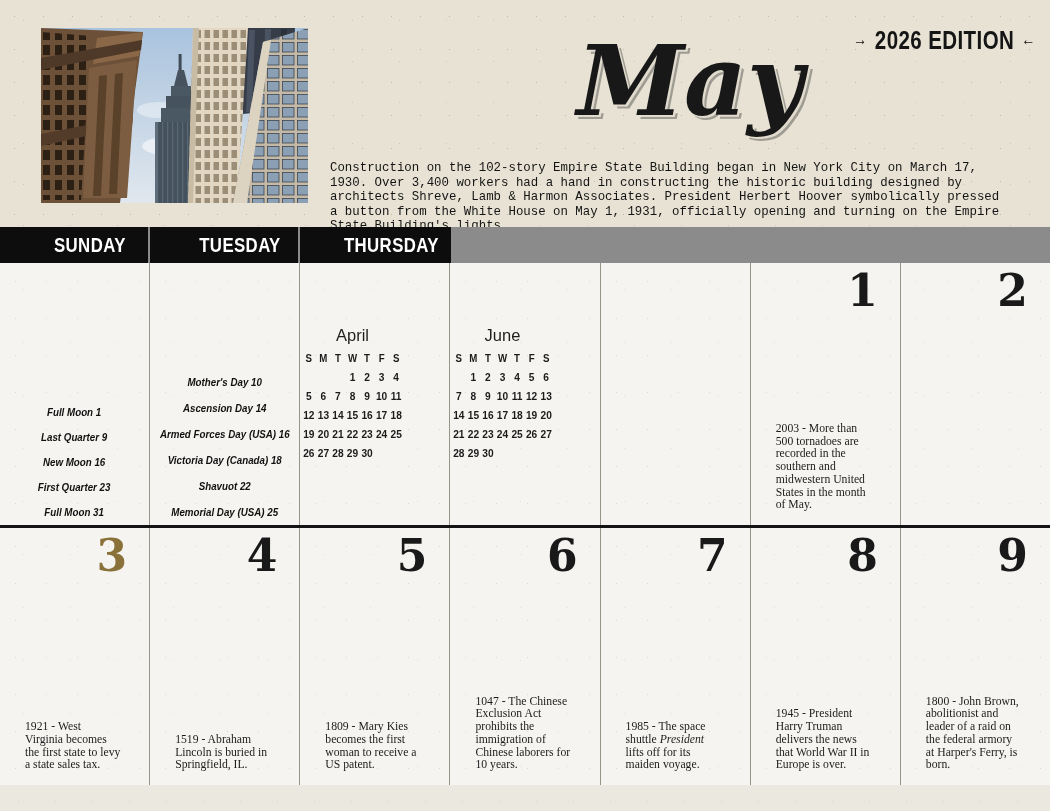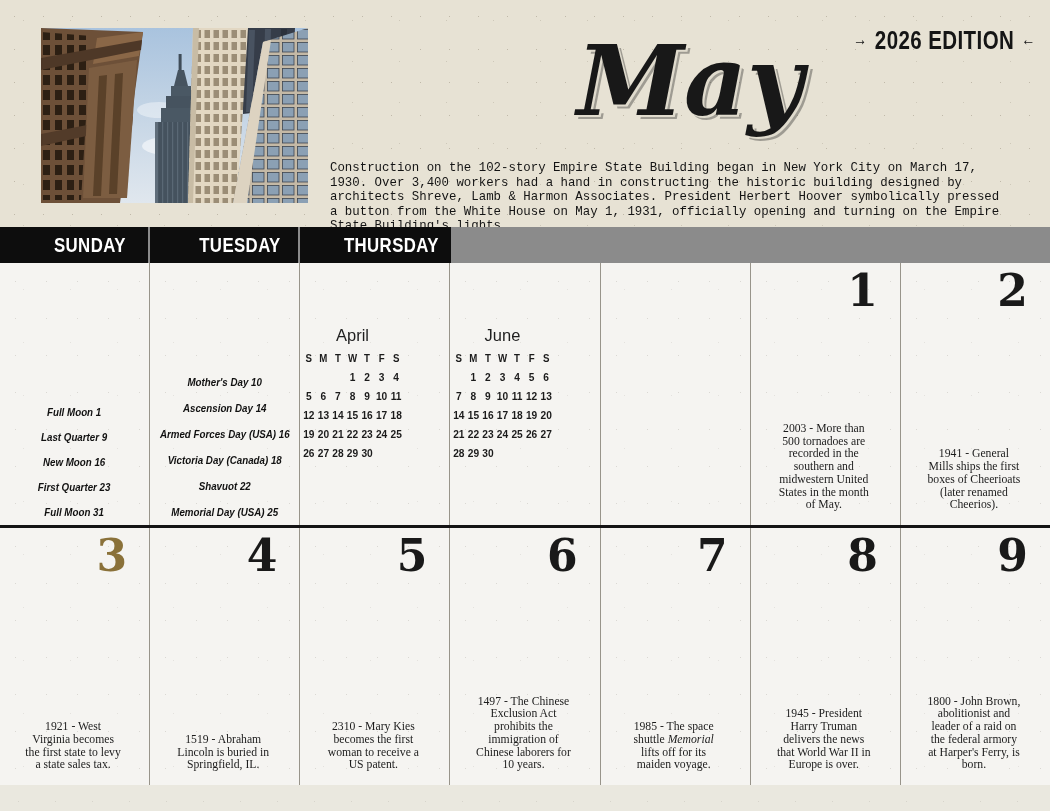--- a/index.html
+++ b/index.html
@@ -99,21 +99,21 @@
   .mc-grid .mc-h { font-size:10px; }
 
   .day-num {
     position:absolute; top:6px; right:22px;
     font-family:"DejaVu Serif", serif; font-weight:bold;
     font-size:44px; line-height:1; color:#191919;
   }
   .fact {
     position:absolute; left:25px; right:28px; bottom:13px;
     font-family:"Liberation Serif", serif; font-size:11.7px; line-height:1.09;
-    color:#1c1c1c; text-align:center;
+    color:#1c1c1c; text-align:left;
   }
   .fact em { font-style:italic; }
 
   .bottom-strip {
     position:absolute; top:785px; left:0; width:1050px; height:26px;
     background-color:#eae8df;
     background-image: radial-gradient(rgba(110,105,90,.15) .6px, transparent .7px);
     background-size: 37px 33px;
   }
 </style>
@@ -326,46 +326,45 @@
           </div>
         </div>
     </div>
     <div class="cell"></div>
     <div class="cell">
       <div class="day-num">1</div>
       <div class="fact">2003 - More than 500 tornadoes are recorded in the southern and midwestern United States in the month of May.</div>
     </div>
     <div class="cell">
       <div class="day-num">2</div>
-      <div class="fact">1941 - General Mills ships the first boxes of Cheerioats (later renamed Cheerios).</div>
     </div>
   </div>
 
   <div class="week-divider"></div>
 
   <div class="week week2">
     <div class="cell">
       <div class="day-num" style="color: rgb(138, 113, 57);">3</div>
       <div class="fact">1921 - West Virginia becomes the first state to levy a state sales tax.</div>
     </div>
     <div class="cell">
       <div class="day-num">4</div>
       <div class="fact">1519 - Abraham Lincoln is buried in Springfield, IL.</div>
     </div>
     <div class="cell">
       <div class="day-num">5</div>
-      <div class="fact">2310 - Mary Kies becomes the first woman to receive a US patent.</div>
+      <div class="fact">1809 - Mary Kies becomes the first woman to receive a US patent.</div>
     </div>
     <div class="cell">
       <div class="day-num">6</div>
-      <div class="fact">1497 - The Chinese Exclusion Act prohibits the immigration of Chinese laborers for 10 years.</div>
+      <div class="fact">1047 - The Chinese Exclusion Act prohibits the immigration of Chinese laborers for 10 years.</div>
     </div>
     <div class="cell">
       <div class="day-num">7</div>
-      <div class="fact"><span>1985 - The space shuttle </span><em>Memorial</em><span> lifts off for its maiden voyage.</span></div>
+      <div class="fact"><span>1985 - The space shuttle </span><em>President</em><span> lifts off for its maiden voyage.</span></div>
     </div>
     <div class="cell">
       <div class="day-num">8</div>
       <div class="fact">1945 - President Harry Truman delivers the news that World War II in Europe is over.</div>
     </div>
     <div class="cell">
       <div class="day-num">9</div>
       <div class="fact">1800 - John Brown, abolitionist and leader of a raid on the federal armory at Harper's Ferry, is born.</div>
     </div>
   </div>

